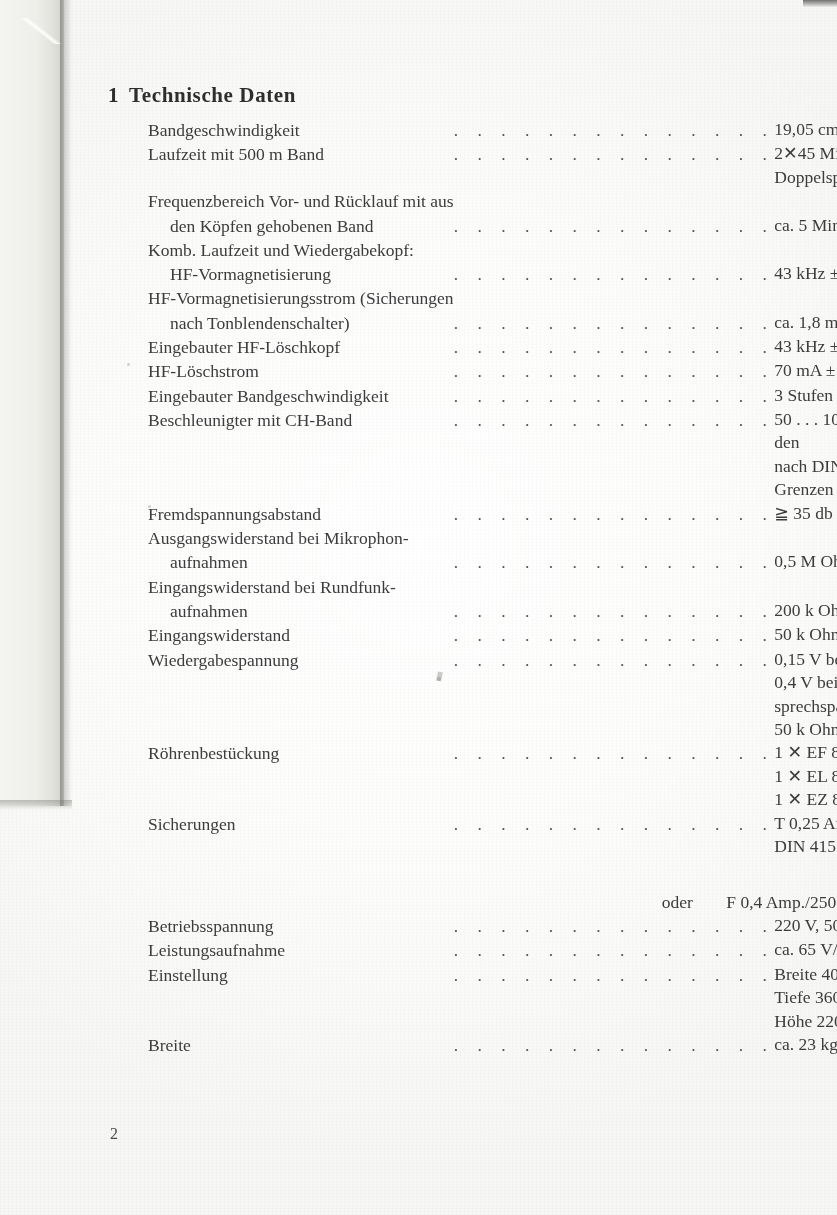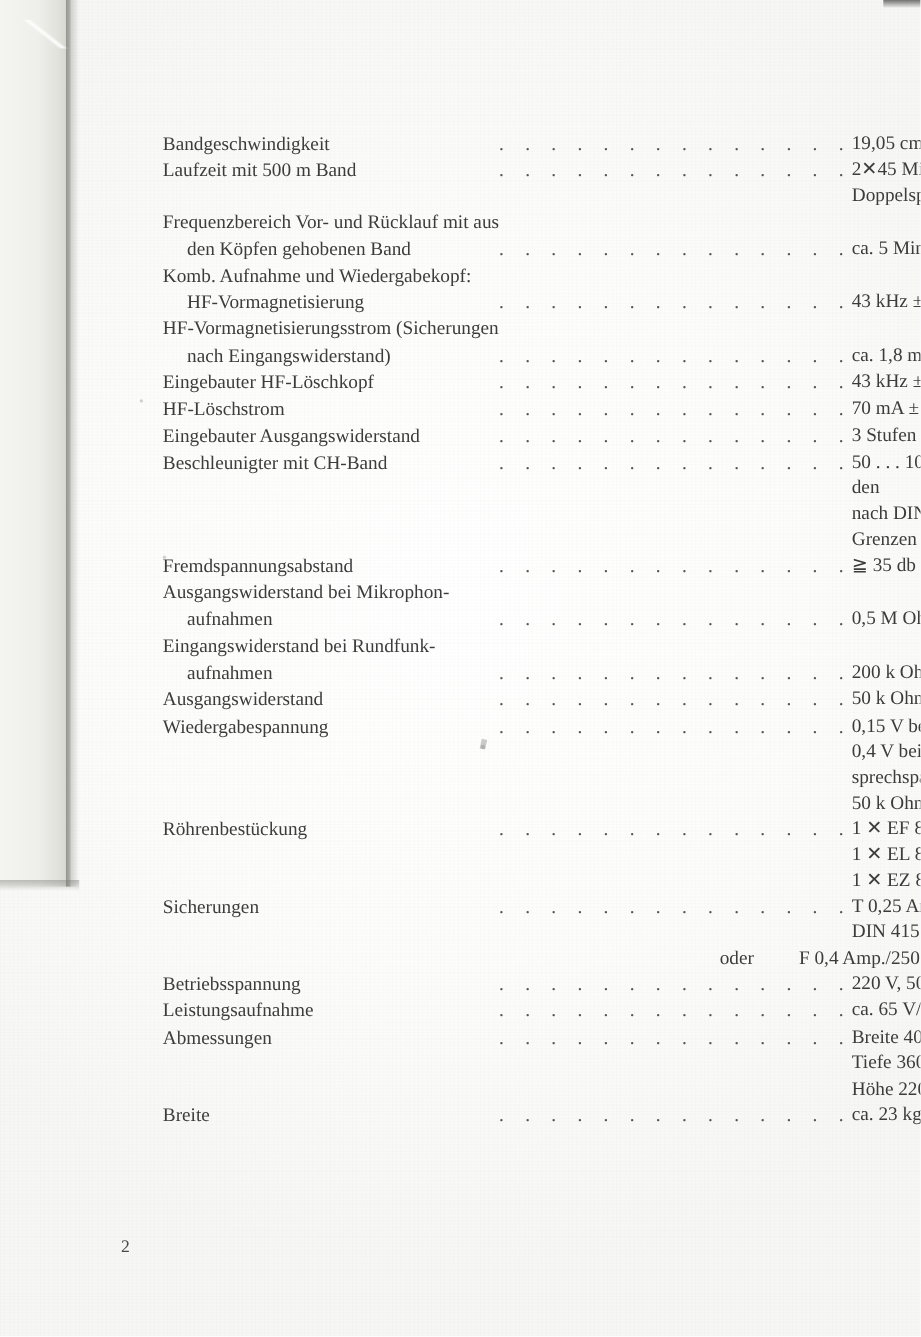--- a/index.html
+++ b/index.html
@@ -151,20 +151,23 @@
   <div class="gutter-scratch"></div>
   <div class="corner-mark"></div>
 
   <div class="speck" style="left:437px;top:677px;width:4px;height:4px;"></div>
   <div class="speck" style="left:148px;top:505px;width:3px;height:3px;"></div>
   <div class="speck" style="left:127px;top:363px;width:3px;height:3px;"></div>
   <div class="blot"></div>
 
   <div class="content">
 
+    <div class="heading">
+      <span class="num">1</span><span>Technische Daten</span>
+    </div>
 
     <table class="spec">
       <colgroup>
         <col class="c-label">
           <col class="c-lead">
           <col class="c-value">
       </colgroup>
       <tbody>
           <tr>
             <td class="label">
@@ -197,36 +200,36 @@
               <div>&nbsp;</div>
               <div>. . . . . . . . . . . . . .</div>
             </td>
             <td class="value">
               <div>&nbsp;</div>
               <div class="multi tight">ca. 5 Min.</div>
             </td>
           </tr>
           <tr class="gap-row">
             <td class="label">
-              <div>Komb. Aufnahme und Wiedergabekopf:</div>
+              <div>Komb. Laufzeit und Wiedergabekopf:</div>
               <div class="sub">HF-Vormagnetisierung</div>
             </td>
             <td class="leader">
               <div>&nbsp;</div>
               <div>. . . . . . . . . . . . . .</div>
             </td>
             <td class="value">
               <div>&nbsp;</div>
               <div class="multi tight">43 kHz ± 5%</div>
             </td>
           </tr>
           <tr class="gap-row">
             <td class="label">
               <div>HF-Vormagnetisierungsstrom (Sicherungen</div>
-              <div class="sub">nach Eingangswiderstand)</div>
+              <div class="sub">nach Tonblendenschalter)</div>
             </td>
             <td class="leader">
               <div>&nbsp;</div>
               <div>. . . . . . . . . . . . . .</div>
             </td>
             <td class="value">
               <div>&nbsp;</div>
               <div class="multi tight">ca. 1,8 mA</div>
             </td>
           </tr>
@@ -247,21 +250,21 @@
             </td>
             <td class="leader">
               <div>. . . . . . . . . . . . . .</div>
             </td>
             <td class="value">
               <div class="multi tight">70 mA ± 15%</div>
             </td>
           </tr>
           <tr>
             <td class="label">
-              <div>Eingebauter Ausgangswiderstand</div>
+              <div>Eingebauter Bandgeschwindigkeit</div>
             </td>
             <td class="leader">
               <div>. . . . . . . . . . . . . .</div>
             </td>
             <td class="value">
               <div class="multi tight">3 Stufen</div>
             </td>
           </tr>
           <tr>
             <td class="label">
@@ -310,21 +313,21 @@
               <div>&nbsp;</div>
               <div>. . . . . . . . . . . . . .</div>
             </td>
             <td class="value">
               <div>&nbsp;</div>
               <div class="multi tight">200 k Ohm</div>
             </td>
           </tr>
           <tr>
             <td class="label">
-              <div>Ausgangswiderstand</div>
+              <div>Eingangswiderstand</div>
             </td>
             <td class="leader">
               <div>. . . . . . . . . . . . . .</div>
             </td>
             <td class="value">
               <div class="multi tight">50 k Ohm</div>
             </td>
           </tr>
           <tr>
             <td class="label">
@@ -355,21 +358,21 @@
           </tr>
           <tr>
             <td class="label">
               <div>Sicherungen</div>
             </td>
             <td class="leader">
               <div>. . . . . . . . . . . . . .</div>
             </td>
             <td class="value">
               <div class="multi tight">T 0,25  Amp./250 V DIN 41571</div>
-              <div class="tight"><span style="margin-right: 26px; display: inline-block; width: 46px; margin-left: -120px; text-align: left;">oder</span><span>F 0,4  Amp./250 V DIN 41571</span></div>
+              <div class="tight"><span style="margin-right: 26px; display: inline-block; width: 46px; margin-left: -120px; text-align: center; margin-top: 32px;">oder</span><span>F 0,4  Amp./250 V DIN 41571</span></div>
             </td>
           </tr>
           <tr>
             <td class="label">
               <div>Betriebsspannung</div>
             </td>
             <td class="leader">
               <div>. . . . . . . . . . . . . .</div>
             </td>
             <td class="value">
@@ -382,21 +385,21 @@
             </td>
             <td class="leader">
               <div>. . . . . . . . . . . . . .</div>
             </td>
             <td class="value">
               <div class="multi tight">ca. 65 V/A</div>
             </td>
           </tr>
           <tr>
             <td class="label">
-              <div>Abmessungen</div>
+              <div>Einstellung</div>
             </td>
             <td class="leader">
               <div>. . . . . . . . . . . . . .</div>
             </td>
             <td class="value">
               <div class="multi tight">Breite   400  mm
 Tiefe    360  mm
 Höhe     220  mm</div>
             </td>
           </tr>

